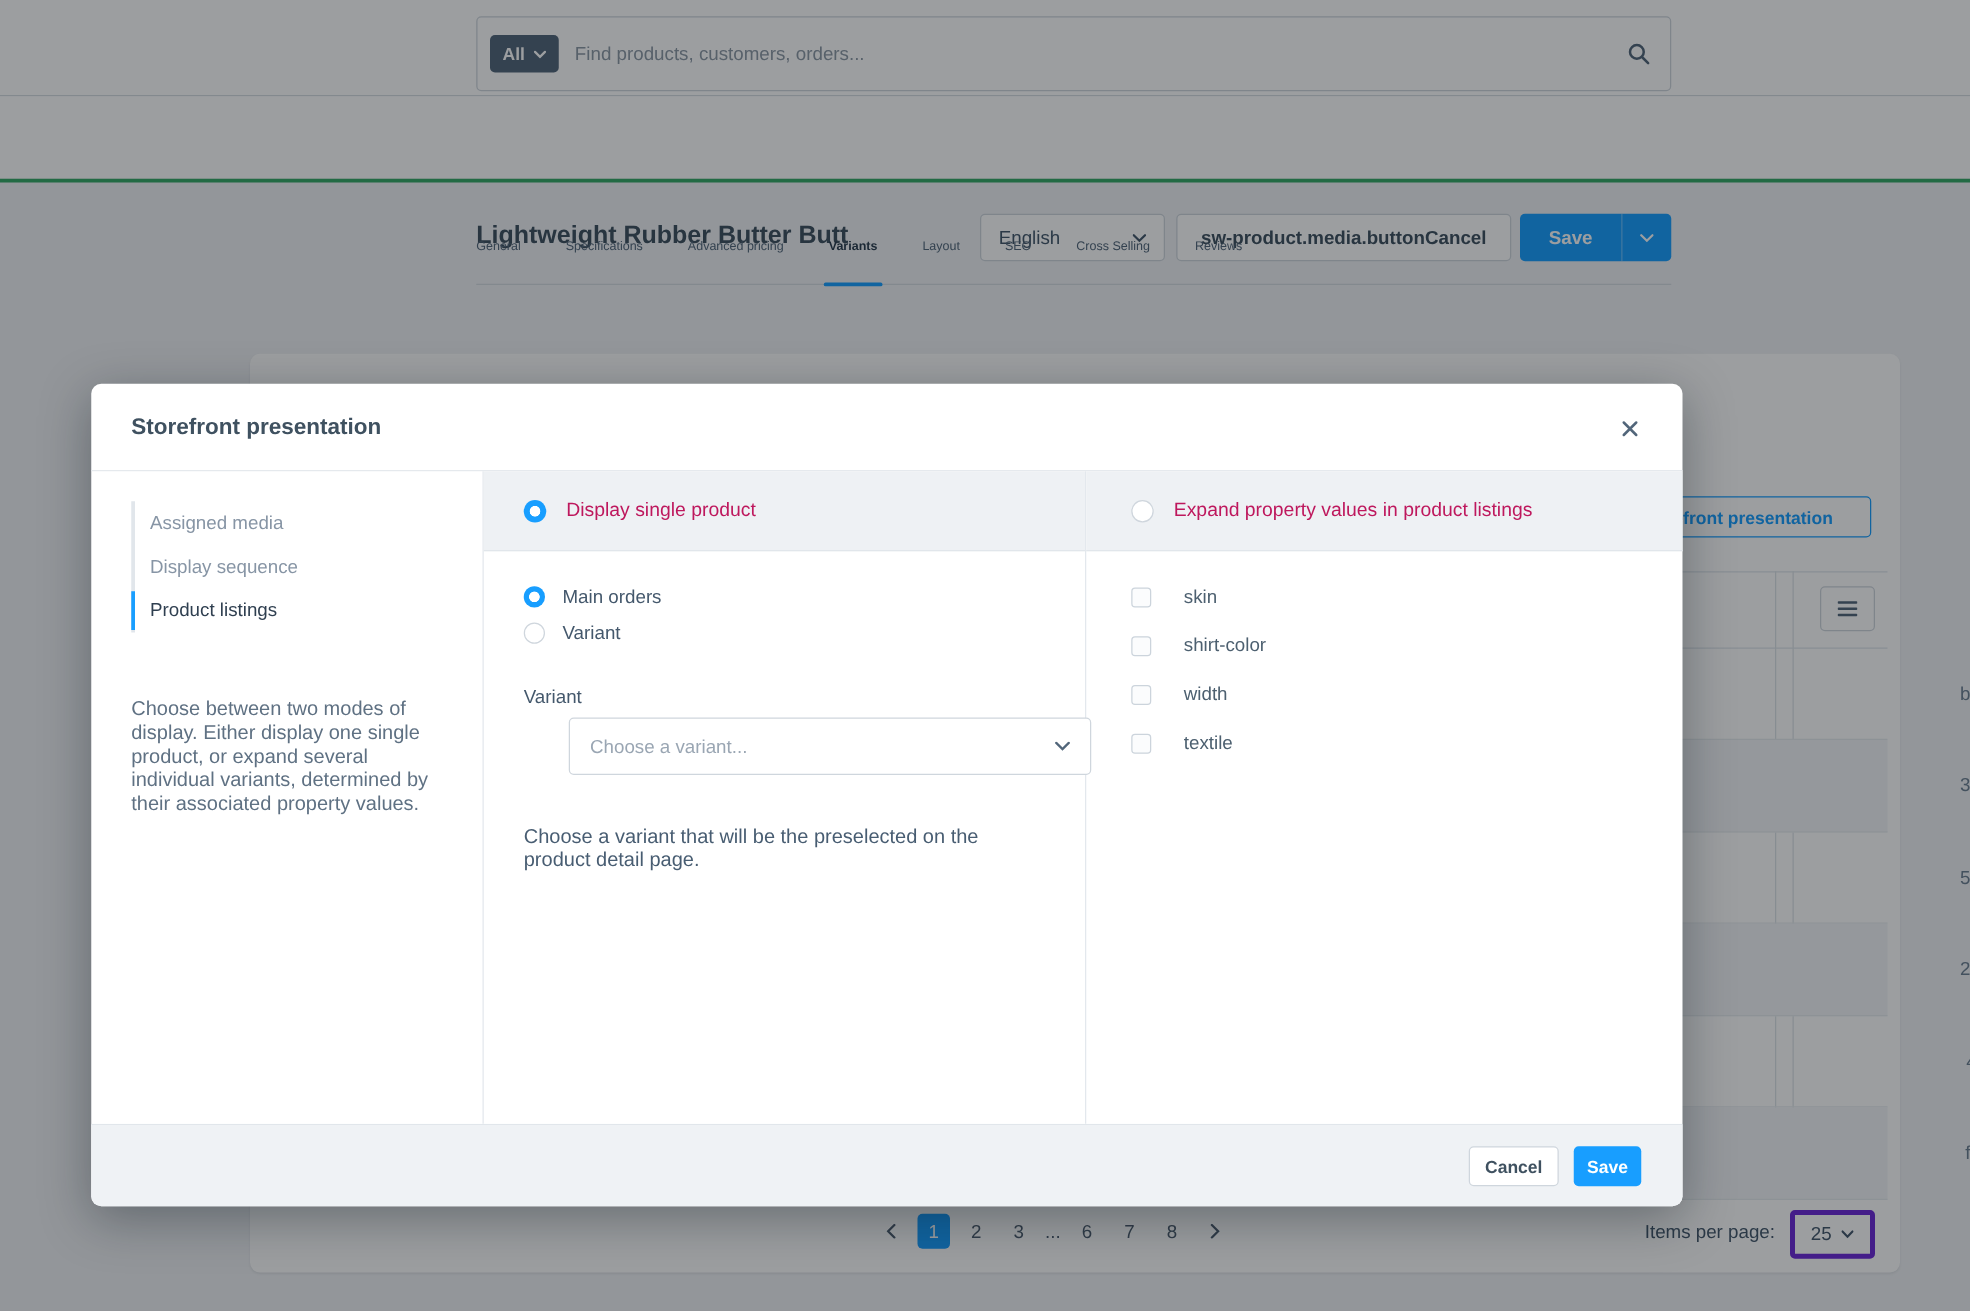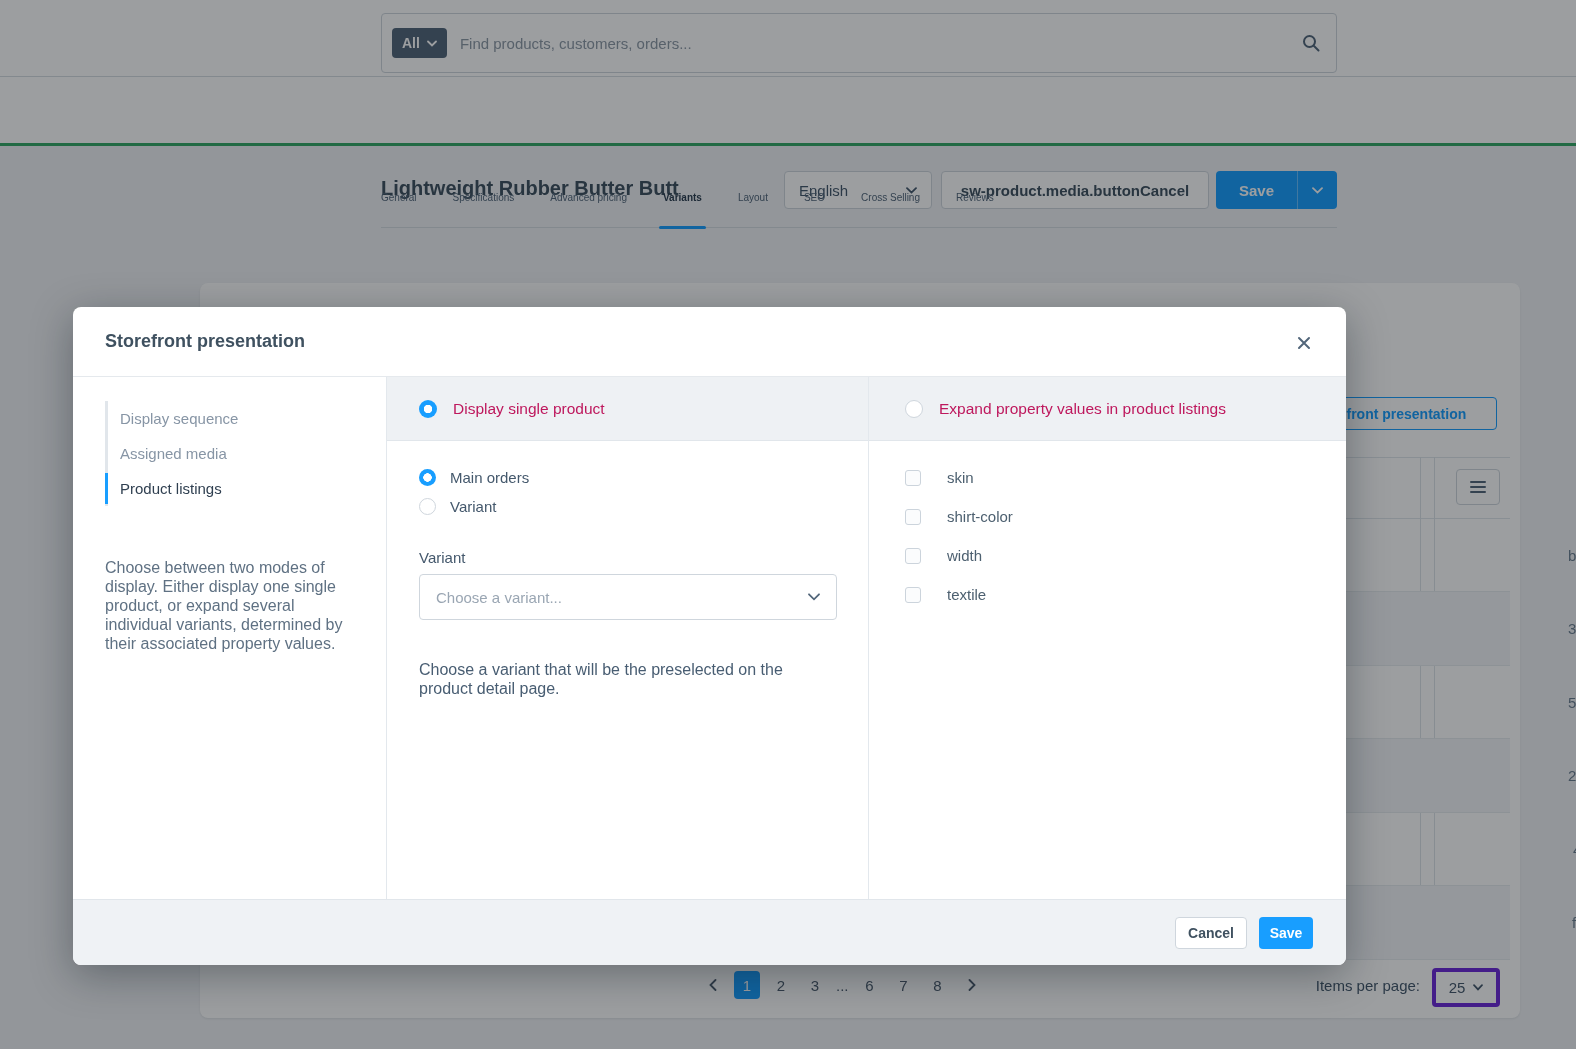--- a/index.html
+++ b/index.html
@@ -110,21 +110,21 @@
            flex:none; cursor:pointer; }
   .radio.checked { border:none; background:radial-gradient(circle, #ffffff 0 4px, #189eff 4.5px 9px); }
   .radio.small { width:17px; height:17px; }
 
   .mcol2-content { padding:28px 32px 0 32px; }
   .radio-row { display:flex; align-items:center; gap:14px; margin-bottom:12px; }
   .radio-row .radio-label { font-size:15px; color:#44586c; cursor:pointer; }
   .field-label { margin-top:34px; font-size:15px; color:#44586c; }
   .select-box { margin-top:8px; width:418px; height:46px; border:1px solid #cfd6dd; border-radius:4px;
                 background:#fff; display:flex; align-items:center; justify-content:space-between;
-                padding:0 16px; cursor:pointer; }
+                padding:0 16px; cursor:pointer;margin-left:36px; }
   .select-placeholder { font-size:15px; color:#9aa6b3; }
   .helper-text { margin-top:40px; width:400px; font-size:16px; line-height:19px; color:#485d72; }
 
   .checkbox-list { padding:28px 0 0 36px; }
   .checkbox-row { display:flex; align-items:center; gap:12px; margin-bottom:22px; }
   .checkbox { width:16px; height:16px; border:1px solid #ccd4dc; border-radius:3px; background:#fbfcfd; cursor:pointer; flex:none; }
   .checkbox-label { font-size:15px; color:#4d6070; cursor:pointer;margin-left:14px; }
 
   .modal-footer { height:66px; background:#eff2f5; border-top:1px solid #e1e6eb;
                   border-radius:0 0 8px 8px; display:flex; align-items:center; justify-content:flex-end;
@@ -273,22 +273,22 @@
       <svg width="14" height="14" viewBox="0 0 14 14">
           <path d="M2 2 L12 12 M12 2 L2 12" stroke="#52667a" stroke-width="2" stroke-linecap="round"></path>
         </svg>
     </div>
   </div>
 
   <div class="modal-body">
 
     <div class="mcol1">
       <div class="nav-list">
+        <div class="nav-item">Assigned media</div>
         <div class="nav-item">Display sequence</div>
-        <div class="nav-item">Assigned media</div>
         <div class="nav-item active">Product listings</div>
       </div>
       <div class="mcol1-desc">Choose between two modes of display. Either display one single product, or expand several individual variants, determined by their associated property values.</div>
     </div>
 
     <div class="mcol2">
       <div class="mode-band">
         <span class="radio checked"></span>
         <span class="band-label">Display single product</span>
       </div>

